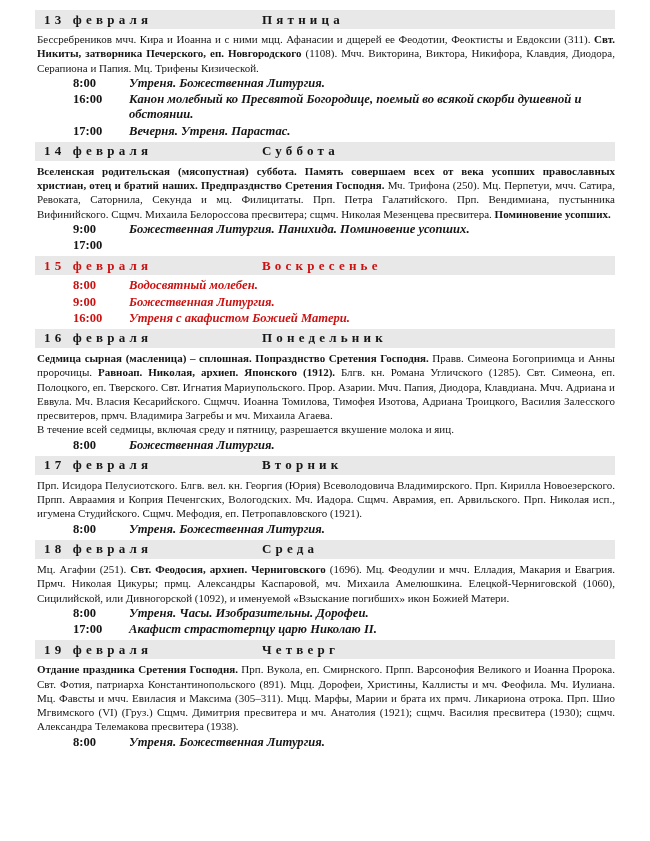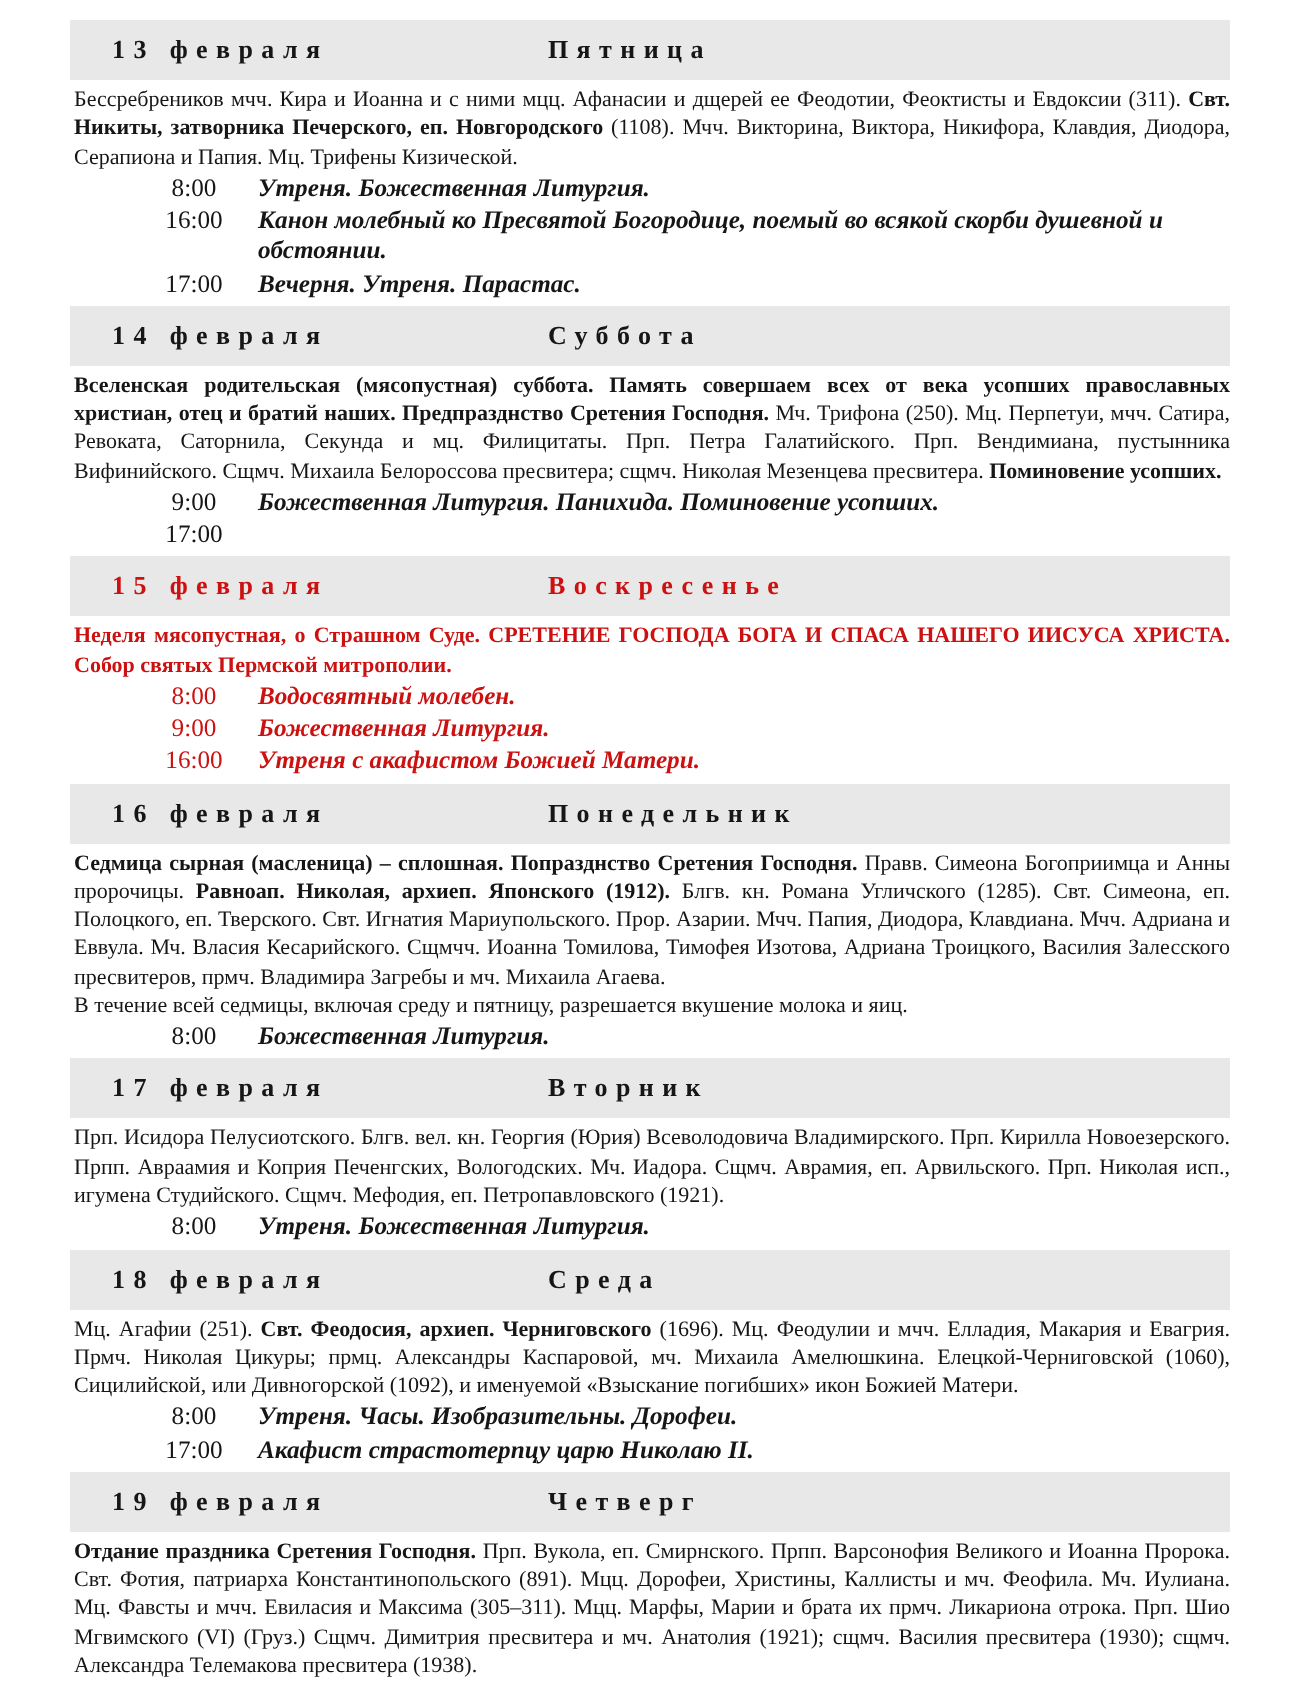--- a/index.html
+++ b/index.html
@@ -21,22 +21,22 @@
   }
   .day{margin:0;}
   .day-header{
     background:var(--header-bg);
     display:flex;
     align-items:center;
     white-space:nowrap;
     font-weight:bold;
     font-size:13px;
     letter-spacing:4.2px;
-    height:30px;
-    padding-left:21px;
+    height:19px;
+    padding-left:9px;
     margin:3px 0 3px -2px;
   }
   .day-date{display:inline-block;width:218px;flex:0 0 218px;}
   .day-weekday{display:inline-block;}
   .desc{
     margin:0;
     font-size:11px;
     line-height:14.3px;
     text-align:justify;
   }
@@ -48,22 +48,21 @@
   .service-row{
     display:flex;
     align-items:flex-start;
     font-size:12.6px;
     line-height:15.2px;
     margin:1px 0;
   }
   .service-time{
     flex:0 0 48px;
     margin-left:36px;
-    text-align:center;
-    font-weight:normal;
+    font-weight:bold;
   }
   .service-title{
     flex:1;
     margin-left:8px;
     font-weight:bold;
     font-style:italic;
   }
   
   .day.red .day-header,
   .day.red .desc,
@@ -111,21 +110,20 @@
         <div class="service-row">
     <span class="service-time">17:00</span>
   </div>
       </div>
   </section>
     <section class="day red">
     <div class="day-header">
       <span class="day-date">15 февраля</span>
       <span class="day-weekday">Воскресенье</span>
     </div>
-    <p class="desc"><span class="b">Неделя мясопустная, о Страшном Суде. СРЕТЕНИЕ ГОСПОДА БОГА И СПАСА НАШЕГО ИИСУСА ХРИСТА. Собор святых Пермской митрополии.</span></p>
     <div class="services">
         <div class="service-row">
     <span class="service-time">8:00</span>
     <span class="service-title">Водосвятный молебен.</span>
   </div>
         <div class="service-row">
     <span class="service-time">9:00</span>
     <span class="service-title">Божественная Литургия.</span>
   </div>
         <div class="service-row">

